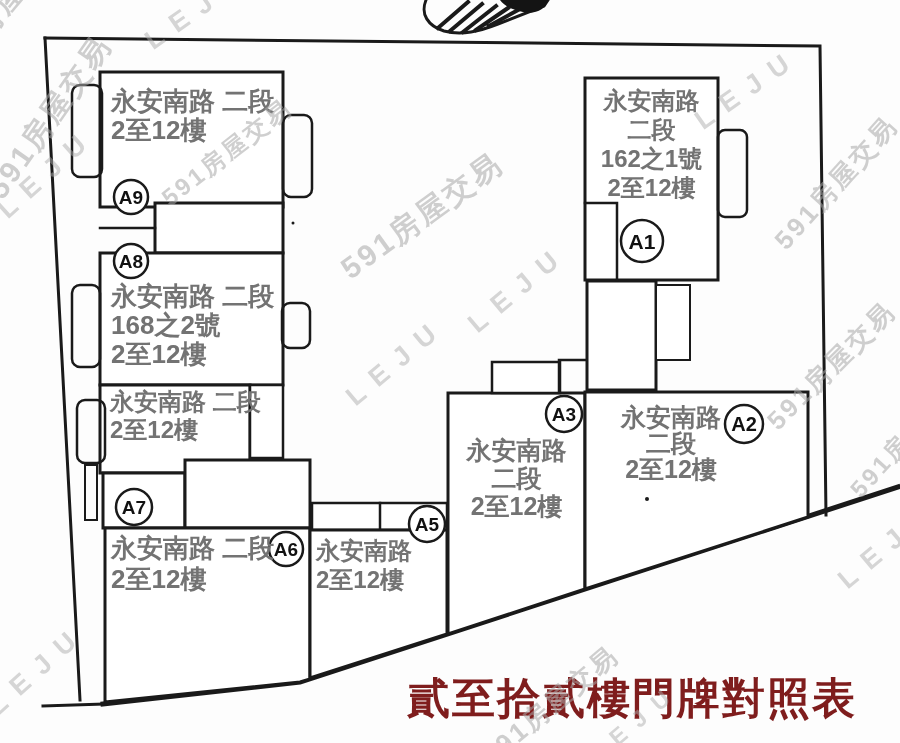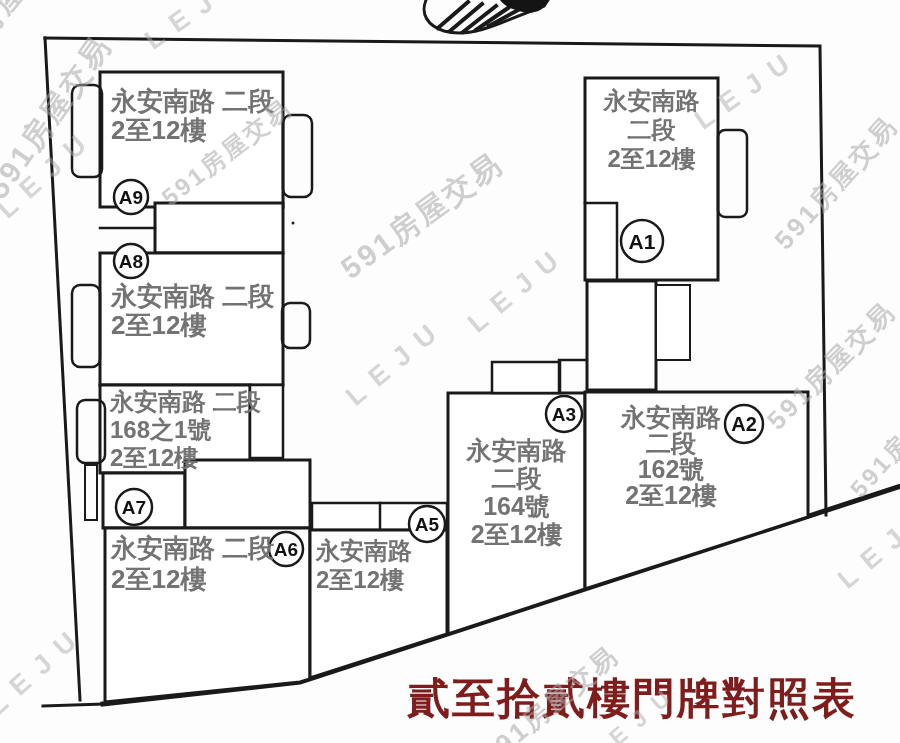--- a/index.html
+++ b/index.html
@@ -126,50 +126,49 @@
       </g>
     </g>
   </svg>
 
   <div class="blktext t-a9">
     <div>永安南路 二段</div>
     <div>2至12樓</div>
   </div>
   <div class="blktext t-a8">
     <div>永安南路 二段</div>
+    <div>168之2號</div>
     <div>2至12樓</div>
   </div>
   <div class="blktext t-a7">
     <div>永安南路 二段</div>
-    <div>168之1號</div>
     <div>2至12樓</div>
   </div>
   <div class="blktext t-a6">
     <div>永安南路 二段</div>
     <div>2至12樓</div>
   </div>
   <div class="blktext t-a5">
     <div>永安南路</div>
     <div>2至12樓</div>
   </div>
   <div class="blktext t-a3">
     <div>永安南路</div>
     <div>二段</div>
-    <div>164號</div>
     <div>2至12樓</div>
   </div>
   <div class="blktext t-a2">
     <div>永安南路</div>
     <div>二段</div>
-    <div>162號</div>
     <div>2至12樓</div>
   </div>
   <div class="blktext t-a1">
     <div>永安南路</div>
     <div>二段</div>
+    <div>162之1號</div>
     <div>2至12樓</div>
   </div>
 
   <div class="title">貳至拾貳樓門牌對照表</div>
 
   <span class="wm wm-591" style="left:-60px;top:60px;transform:rotate(-50deg);">591房屋交易</span>
   <span class="wm wm-leju" style="left:148px;top:28px;transform:rotate(-35deg);">LEJU</span>
   <span class="wm wm-591" style="left:-5px;top:175px;transform:rotate(-55deg);">591房屋交易</span>
   <span class="wm wm-leju" style="left:2px;top:198px;transform:rotate(-42deg);">LEJU</span>
   <span class="wm wm-591" style="left:165px;top:185px;transform:rotate(-38deg);font-size:24px;">591房屋交易</span>

